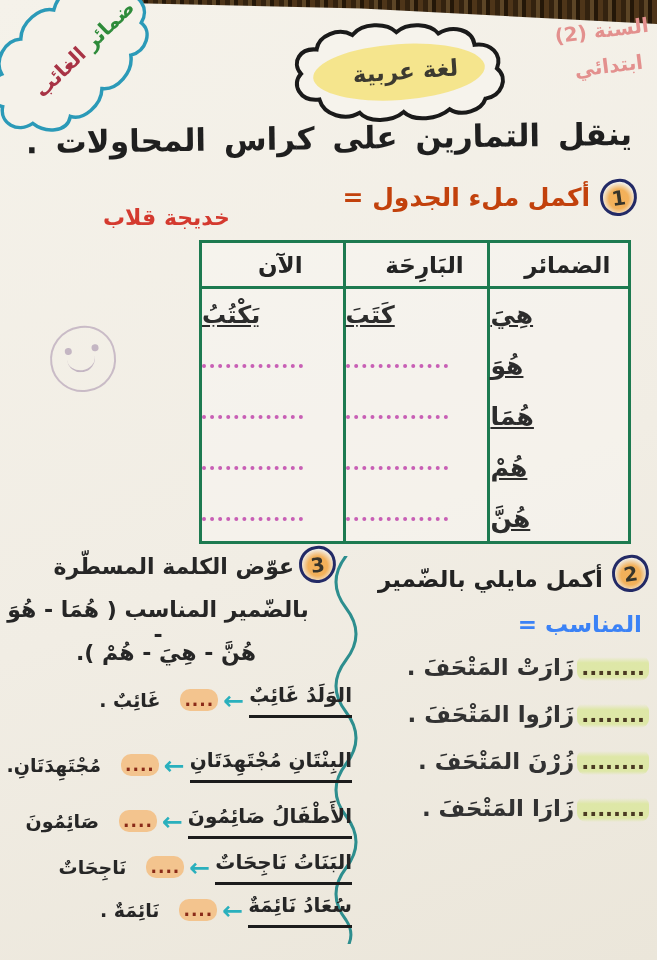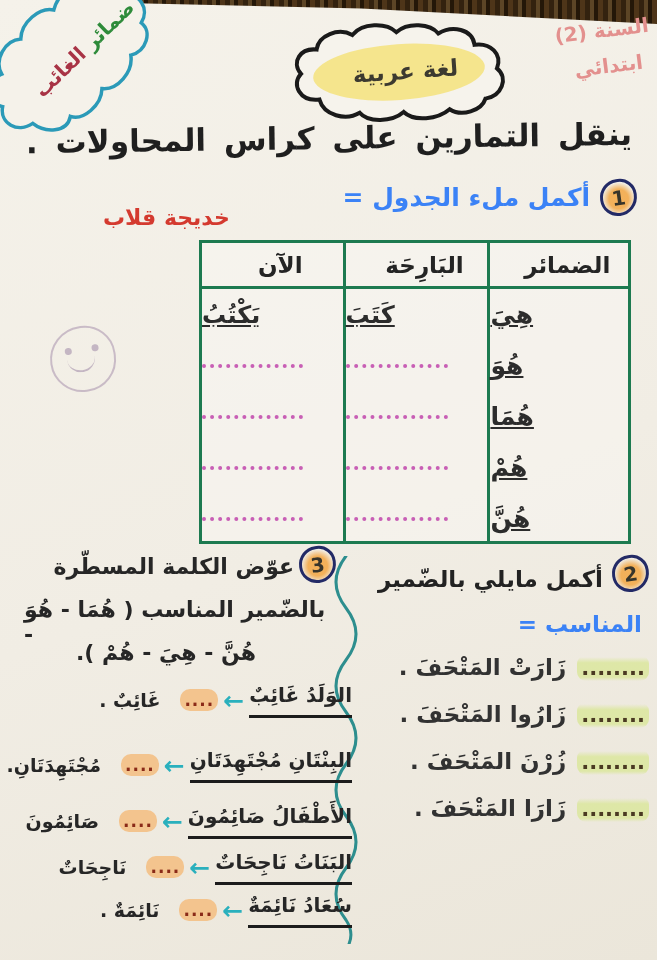--- a/index.html
+++ b/index.html
@@ -38,21 +38,21 @@
   .main-instruction{left:12px;top:120px;width:634px;text-align:center;direction:rtl;
     font-size:31px;font-weight:bold;color:#1f1f1f;letter-spacing:1px;word-spacing:7px;
     transform:rotate(-0.8deg);}
 
   .numcircle{width:37px;height:37px;border:3px solid #232a66;border-radius:50% 46% 52% 48%;
     display:flex;align-items:center;justify-content:center;font-weight:bold;font-size:20px;color:#37342a;
     background:radial-gradient(circle at 50% 55%, rgba(243,166,66,.85) 0 42%, rgba(243,166,66,0) 72%);
     transform:rotate(-8deg);box-sizing:border-box;flex:0 0 auto;}
 
   .ex1-header{right:20px;top:179px;display:flex;direction:rtl;align-items:center;gap:10px;}
-  .ex1-title{font-size:25px;font-weight:bold;color:#3b82f6;}
+  .ex1-title{font-size:25px;font-weight:bold;color:#c2410c;}
 
   .teacher-name{left:103px;top:205px;color:#d43a2f;font-size:22px;font-weight:bold;}
 
   
   .ctable{left:199px;top:240px;width:432px;height:304px;display:flex;direction:rtl;
     border:3px solid #1d7a50;background:rgba(255,255,255,.28);box-sizing:border-box;}
   .tcol{display:flex;flex-direction:column;box-sizing:border-box;}
   .tcol-p{flex-basis:33%;}.tcol-y{flex-basis:34%;}.tcol-n{flex-basis:33%;}
   .tcol:not(:last-child){border-left:3px solid #1d7a50;}
   .thead{height:43px;border-bottom:3px solid #1d7a50;display:flex;align-items:center;justify-content:center;
@@ -75,26 +75,26 @@
   .divider{left:322px;top:556px;width:44px;height:388px;}
 
   
   .ex2-circle{right:8px;top:555px;}
   .ex2-t1{right:54px;top:566px;direction:rtl;font-size:23px;font-weight:bold;color:#222;}
   .ex2-t2{right:15px;top:611px;direction:rtl;font-size:23px;font-weight:bold;color:#3b82f6;}
   .ex2-items{right:8px;top:654px;width:302px;direction:rtl;text-align:right;}
   .item2{margin-bottom:21px;white-space:nowrap;font-weight:600;font-size:23px;color:#323232;}
   .blank2{color:#4a3a22;font-size:21px;font-weight:bold;letter-spacing:2px;padding:1px 4px;border-radius:9px;
     background:linear-gradient(180deg,rgba(221,231,164,0) 8%,rgba(221,231,164,.95) 30%,rgba(221,231,164,.95) 85%,rgba(221,231,164,0) 100%);}
-  .item2 .sent{margin-right:11px;}
+  .item2 .sent{margin-right:3px;}
 
   
   .ex3-circle{left:299px;top:546px;}
   .ex3-t1{left:36px;top:554px;width:258px;text-align:right;direction:rtl;font-size:22px;font-weight:bold;color:#262626;}
-  .ex3-t2{left:0px;top:597px;width:316px;text-align:left;direction:rtl;font-size:22px;font-weight:bold;color:#262626;padding-left:24px;}
+  .ex3-t2{left:0px;top:597px;width:316px;text-align:center;direction:rtl;font-size:22px;font-weight:bold;color:#262626;}
   .ex3-t3{left:58px;top:640px;width:198px;text-align:right;direction:rtl;font-size:22px;font-weight:bold;color:#262626;}
   .ex3-items{left:0px;top:680px;width:352px;direction:rtl;text-align:right;}
   .item3{white-space:nowrap;font-size:19px;font-weight:600;color:#262626;height:40px;display:flex;
     direction:rtl;align-items:center;justify-content:flex-start;}
   .item3:nth-child(1){margin-top:0;}
   .item3:nth-child(2){margin-top:25px;}
   .item3:nth-child(3){margin-top:16px;}
   .item3:nth-child(4){margin-top:6px;}
   .item3:nth-child(5){margin-top:3px;}
   .phrase3{border-bottom:3px solid #1c1c1c;padding-bottom:8px;font-size:20px;}

